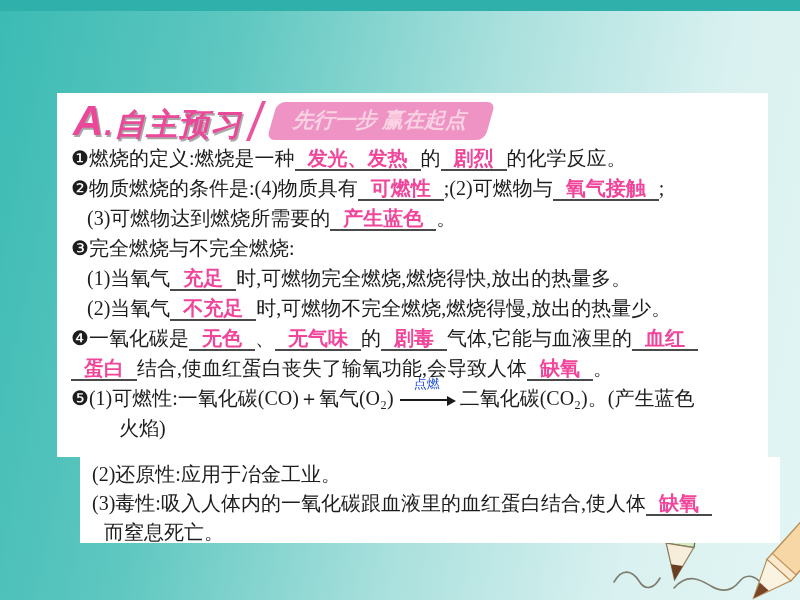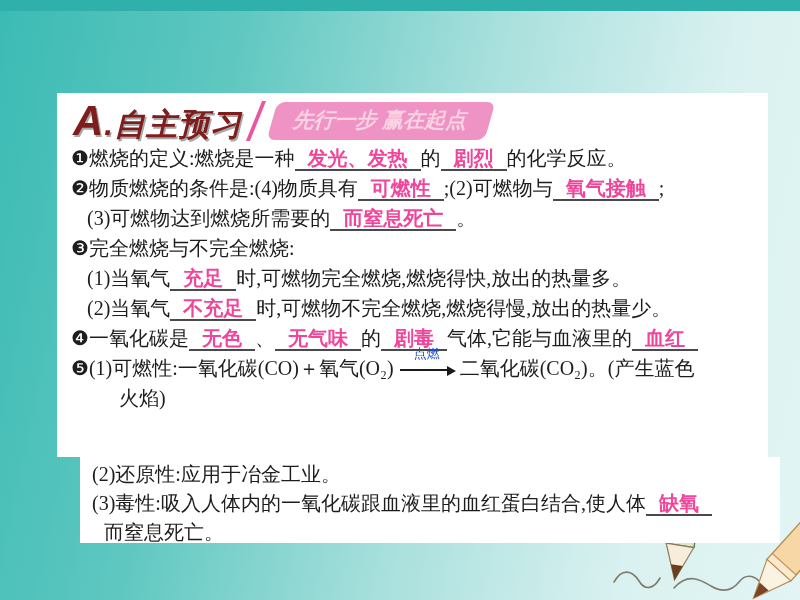--- a/index.html
+++ b/index.html
@@ -6,21 +6,21 @@
   body{width:800px;height:600px;position:relative;overflow:hidden;
        font-family:"Liberation Serif","DejaVu Serif",serif;}
   .stage{position:absolute;inset:0;
        background:linear-gradient(102deg,#3bbbb4 0%,#5ec7c0 26%,#a9e0dd 55%,#d9f1f0 80%,#e2f5f4 100%);}
   .topbar{position:absolute;top:0;left:0;right:0;height:11px;background:#2fb0aa;}
   .card{position:absolute;background:#ffffff;z-index:2;overflow:hidden;}
   .card1{left:57px;top:93px;width:711px;height:364px;}
   .card2{left:80px;top:457px;width:700px;height:86px;}
   .header{position:absolute;top:7px;left:16px;height:42px;display:flex;align-items:center;}
   .title{font-family:"Liberation Sans",sans-serif;font-weight:bold;font-style:italic;
-         color:#7f1d1d;font-size:31px;letter-spacing:1px;white-space:nowrap;
+         color:#ec4899;font-size:31px;letter-spacing:1px;white-space:nowrap;
          text-shadow:1.5px 1.5px 0 #a8a8a8;}
   .title .big{font-size:42px;}
   .slash{width:4px;height:40px;background:#e9559f;transform:skewX(-22deg);
          margin-left:12px;margin-right:14px;}
   .badge{background:#ee93c3;transform:skewX(-16deg);border-radius:8px;
          padding:4px 22px 6px 22px;font-family:"Liberation Sans",sans-serif;
          font-weight:bold;font-size:21px;color:#f9d2e3;white-space:nowrap;}
   .content{position:absolute;left:14px;right:4px;top:50px;z-index:2;}
   .c2{position:static;padding-top:3px;padding-left:0;}
   .line{height:30px;line-height:30px;font-size:20px;color:#1d1d1d;white-space:nowrap;}
@@ -70,25 +70,26 @@
 
   <div class="card card1">
     <div class="header">
       <span class="title"><span class="big">A</span><span>.自主预习</span></span>
       <span class="slash"></span>
       <span class="badge"><span>先行一步 赢在起点</span></span>
     </div>
     <div class="content">
         <div class="line indent-0"><span class="txt">❶燃烧的定义:燃烧是一种</span><span class="blank">发光、发热</span><span class="txt">的</span><span class="blank">剧烈</span><span class="txt">的化学反应。</span></div>
         <div class="line indent-0"><span class="txt">❷物质燃烧的条件是:(4)物质具有</span><span class="blank">可燃性</span><span class="txt">;(2)可燃物与</span><span class="blank">氧气接触</span><span class="txt">;</span></div>
-        <div class="line indent-1"><span class="txt">(3)可燃物达到燃烧所需要的</span><span class="blank">而窒息死亡</span><span class="txt">。</span></div>
+        <div class="line indent-1"><span class="txt">(3)可燃物达到燃烧所需要的</span><span class="blank">产生蓝色</span><span class="txt">。</span></div>
         <div class="line indent-0"><span class="txt">❸完全燃烧与不完全燃烧:</span></div>
         <div class="line indent-1"><span class="txt">(1)当氧气</span><span class="blank">充足</span><span class="txt">时,可燃物完全燃烧,燃烧得快,放出的热量多。</span></div>
         <div class="line indent-1"><span class="txt">(2)当氧气</span><span class="blank">不充足</span><span class="txt">时,可燃物不完全燃烧,燃烧得慢,放出的热量少。</span></div>
         <div class="line indent-0"><span class="txt">❹一氧化碳是</span><span class="blank">无色</span><span class="txt">、</span><span class="blank">无气味</span><span class="txt">的</span><span class="blank">剧毒</span><span class="txt">气体,它能与血液里的</span><span class="blank">血红</span></div>
+        <div class="line indent-0"><span class="blank">蛋白</span><span class="txt">结合,使血红蛋白丧失了输氧功能,会导致人体</span><span class="blank">缺氧</span><span class="txt">。</span></div>
         <div class="line indent-0"><span class="txt">❺(1)可燃性:一氧化碳(CO)＋氧气(O₂)</span><span class="rxn-arrow"><span class="rxn-label">点燃</span><span class="rxn-shaft"></span><span class="rxn-head"></span></span><span class="txt">二氧化碳(CO₂)。(产生蓝色</span></div>
         <div class="line indent-3"><span class="txt">火焰)</span></div>
       </div>
   </div>
 
   <div class="card card2">
     <div class="content c2">
         <div class="line indent-1"><span class="txt">(2)还原性:应用于冶金工业。</span></div>
         <div class="line indent-1"><span class="txt">(3)毒性:吸入人体内的一氧化碳跟血液里的血红蛋白结合,使人体</span><span class="blank">缺氧</span></div>
         <div class="line indent-3"><span class="txt">而窒息死亡。</span></div>

